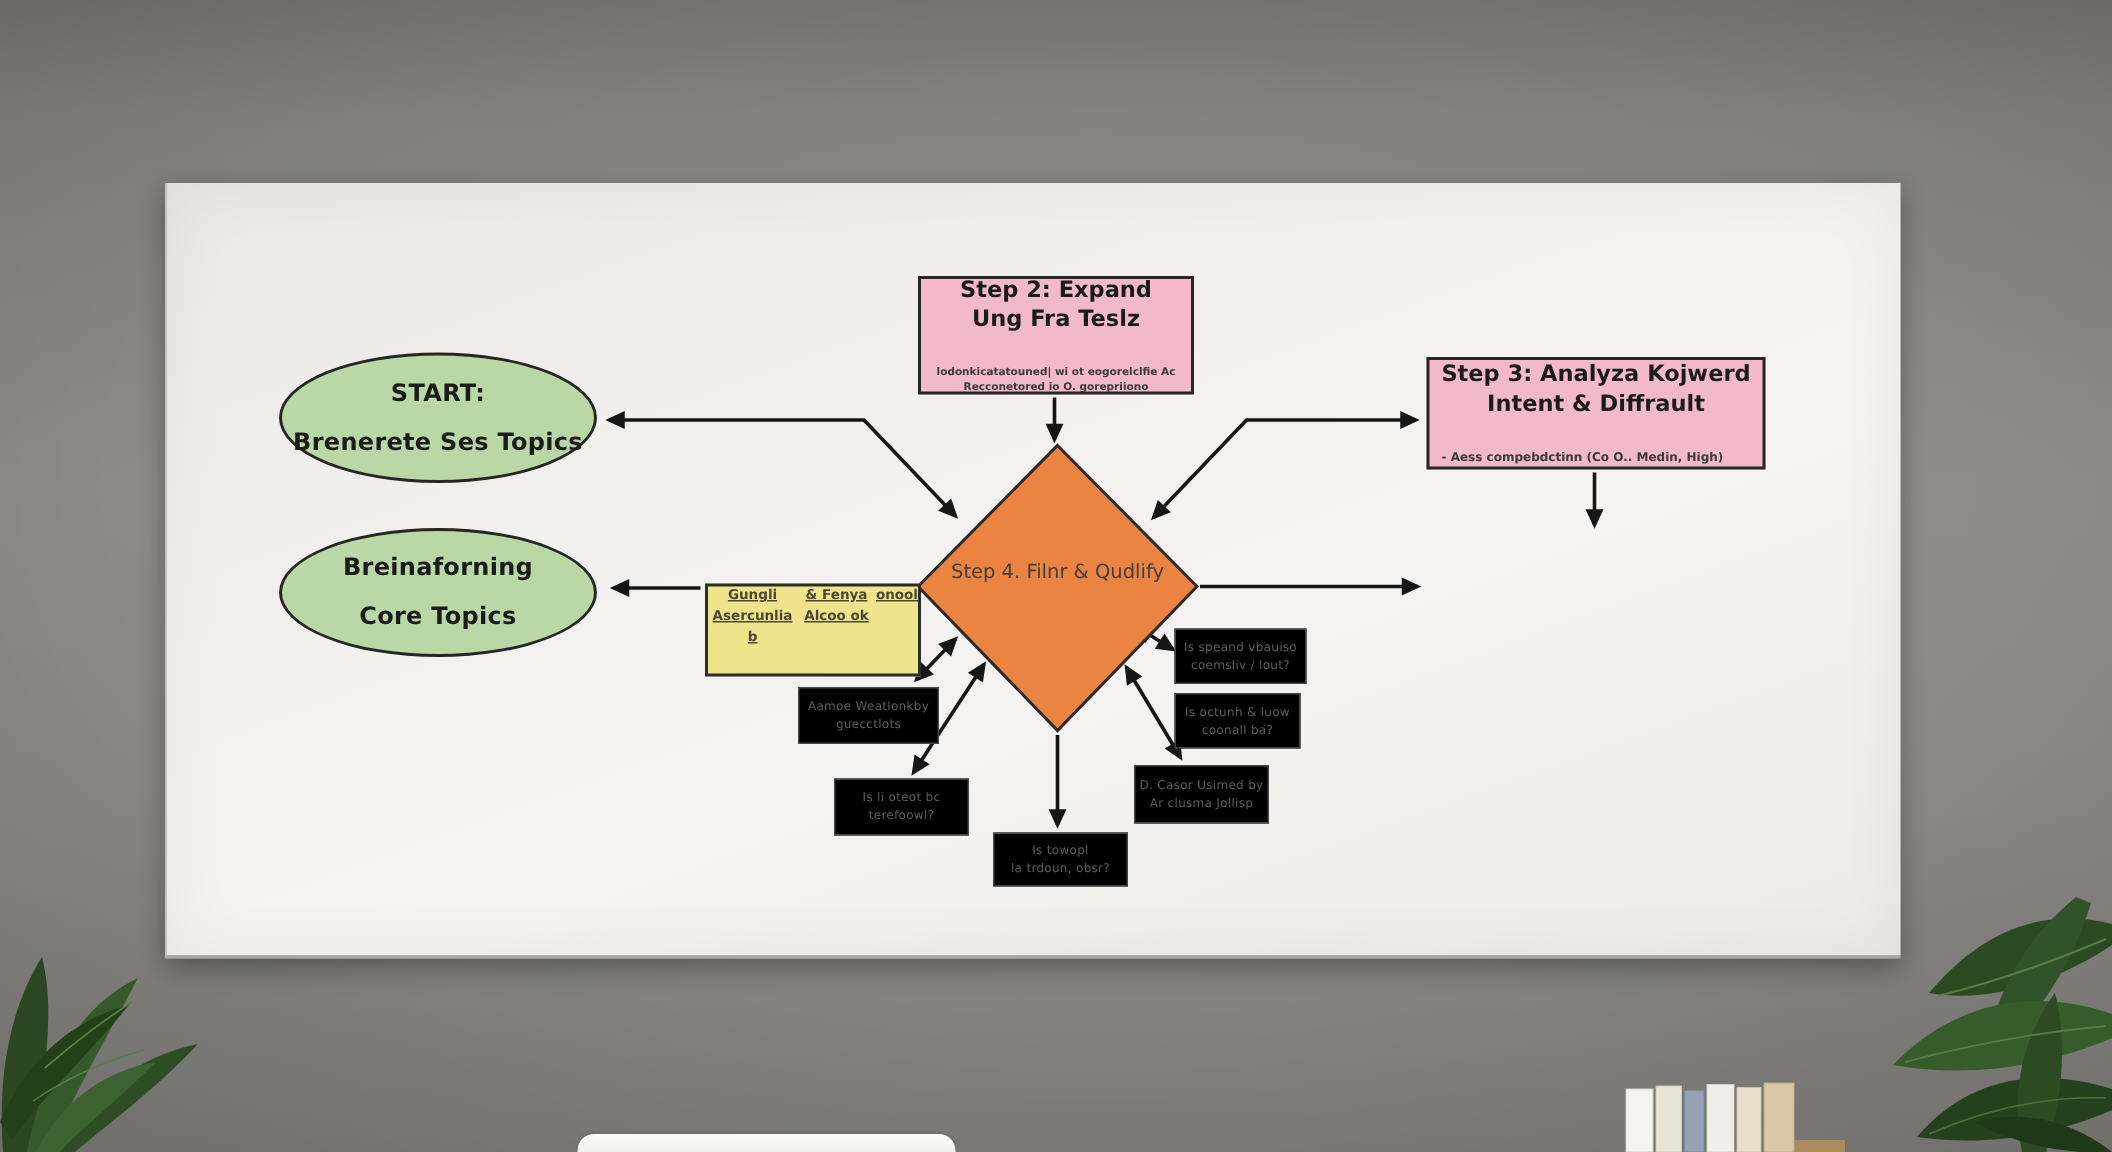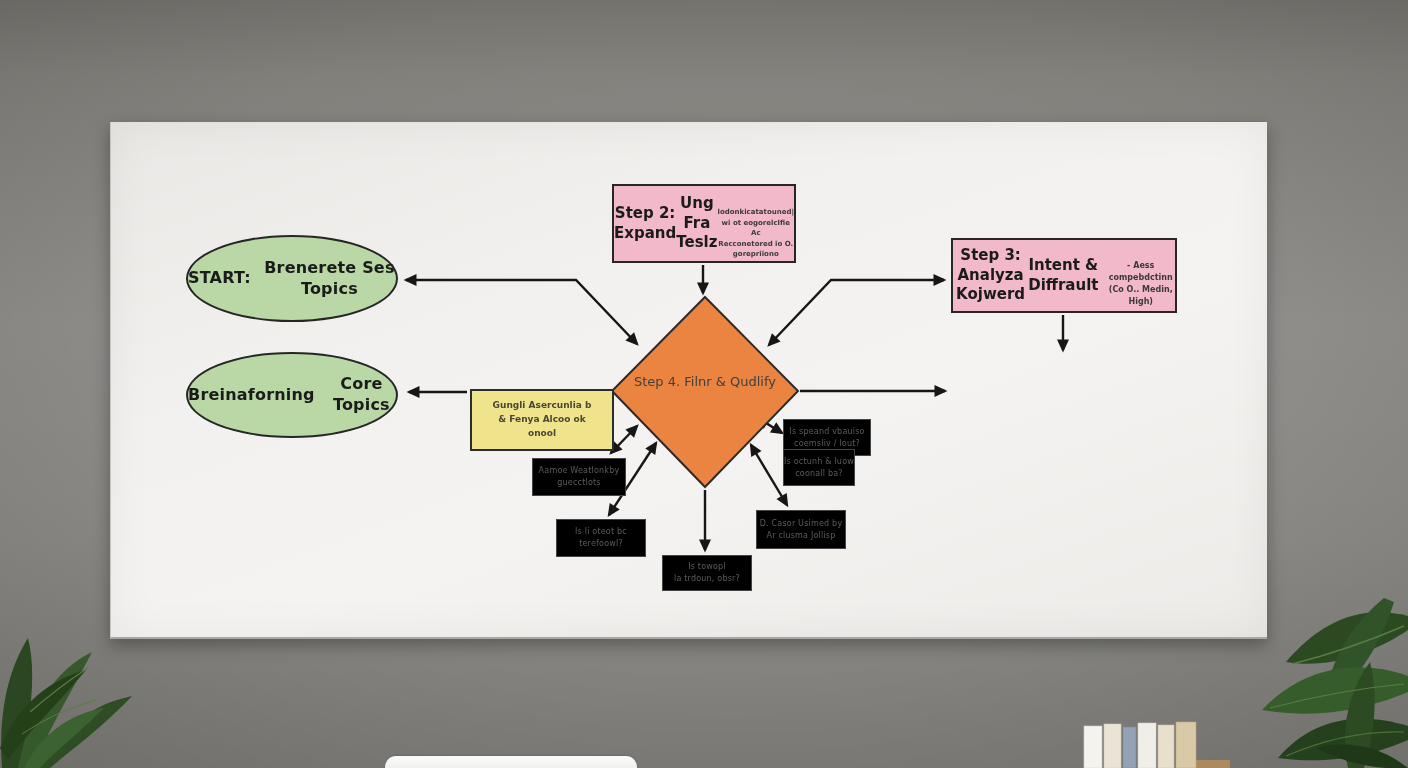--- a/index.html
+++ b/index.html
@@ -11,38 +11,38 @@
   .scene{position:absolute;inset:0;}
   .wall-vignette{position:absolute;inset:0;background:radial-gradient(ellipse at 52% 42%, rgba(255,255,255,0.07) 0%, rgba(0,0,0,0) 55%, rgba(0,0,0,0.12) 100%);pointer-events:none;}
   .board{
     position:absolute;left:110px;top:122px;width:1156px;height:515px;
     background:linear-gradient(160deg,#e9e8e5 0%,#f2f1ef 35%,#f4f3f1 60%,#ecebe8 100%);
     border-bottom:2px solid #a8a7a2;border-left:1px solid #c7c6c2;
     box-shadow:0 6px 16px rgba(0,0,0,0.32), inset 0 0 46px rgba(0,0,0,0.05);
   }
   .overlay{position:absolute;left:0;top:0;width:1408px;height:768px;pointer-events:none;}
   .node{
-    position:absolute;display:flex;flex-direction:row;justify-content:center;align-items:center;
+    position:absolute;display:flex;flex-direction:column;justify-content:center;align-items:center;
     text-align:center;border:2px solid #262626;box-sizing:border-box;color:#1b1b1b;
   }
   .ellipse{border-radius:50%;}
   .green{background:#b9d8a5;gap:12px;}
   .pink{background:#f2b9cb;}
   .purple{background:#c4aee0;}
   .t{font-weight:bold;font-size:16px;line-height:1.3;letter-spacing:0.2px;}
   .t-sm{font-weight:bold;font-size:15px;line-height:1.3;}
   .sub{font-size:7px;color:#3a3a3a;line-height:1.5;margin-top:20px;font-weight:600;}
   .diamond-label{
     position:absolute;left:620px;top:374px;width:170px;text-align:center;
     font-weight:normal;font-size:13px;color:#404040;z-index:5;
   }
   .yellow-note{
     position:absolute;left:470px;top:389px;width:144px;height:62px;box-sizing:border-box;
-    background:#efe48c;border:2px solid #2c2c2c;display:flex;flex-direction:column;
-    justify-content:center;text-align:center;font-size:9px;font-weight:600;color:#4d4636;line-height:1.55;
+    background:#efe48c;border:2px solid #2c2c2c;display:flex;flex-direction:row;
+    justify-content:center;text-align:center;font-size:9px;font-weight:600;color:#4d4636;line-height:1.55;text-decoration:underline;
   }
   .qbox{
     position:absolute;background:#000000;border:1.5px solid #454545;box-sizing:border-box;
     display:flex;flex-direction:column;justify-content:center;text-align:center;
     font-size:8px;color:#5c5c5c;line-height:1.45;letter-spacing:0.2px;
   }
   .nodes-layer{position:absolute;inset:0;z-index:4;}
   .decor{position:absolute;z-index:8;}
   .desk-object{
     position:absolute;left:385px;top:756px;width:252px;height:14px;z-index:9;
@@ -123,21 +123,21 @@
     <div class="qbox" style="left:532px;top:458px;width:94px;height:38px">
       <div>Aamoe Weatlonkby</div>
       <div>guecctlots</div>
     </div>
 
     <div class="qbox" style="left:783px;top:419px;width:88px;height:37px">
       <div>Is speand vbauiso</div>
       <div>coemsliv / lout?</div>
     </div>
 
-    <div class="qbox" style="left:783px;top:449px;width:72px;height:37px">
+    <div class="qbox" style="left:783px;top:462px;width:84px;height:37px">
       <div>Is octunh &amp; luow</div>
       <div>coonall ba?</div>
     </div>
 
     <div class="qbox" style="left:556px;top:519px;width:90px;height:38px">
       <div>Is li oteot bc</div>
       <div>terefoowl?</div>
     </div>
 
     <div class="qbox" style="left:662px;top:555px;width:90px;height:36px">

